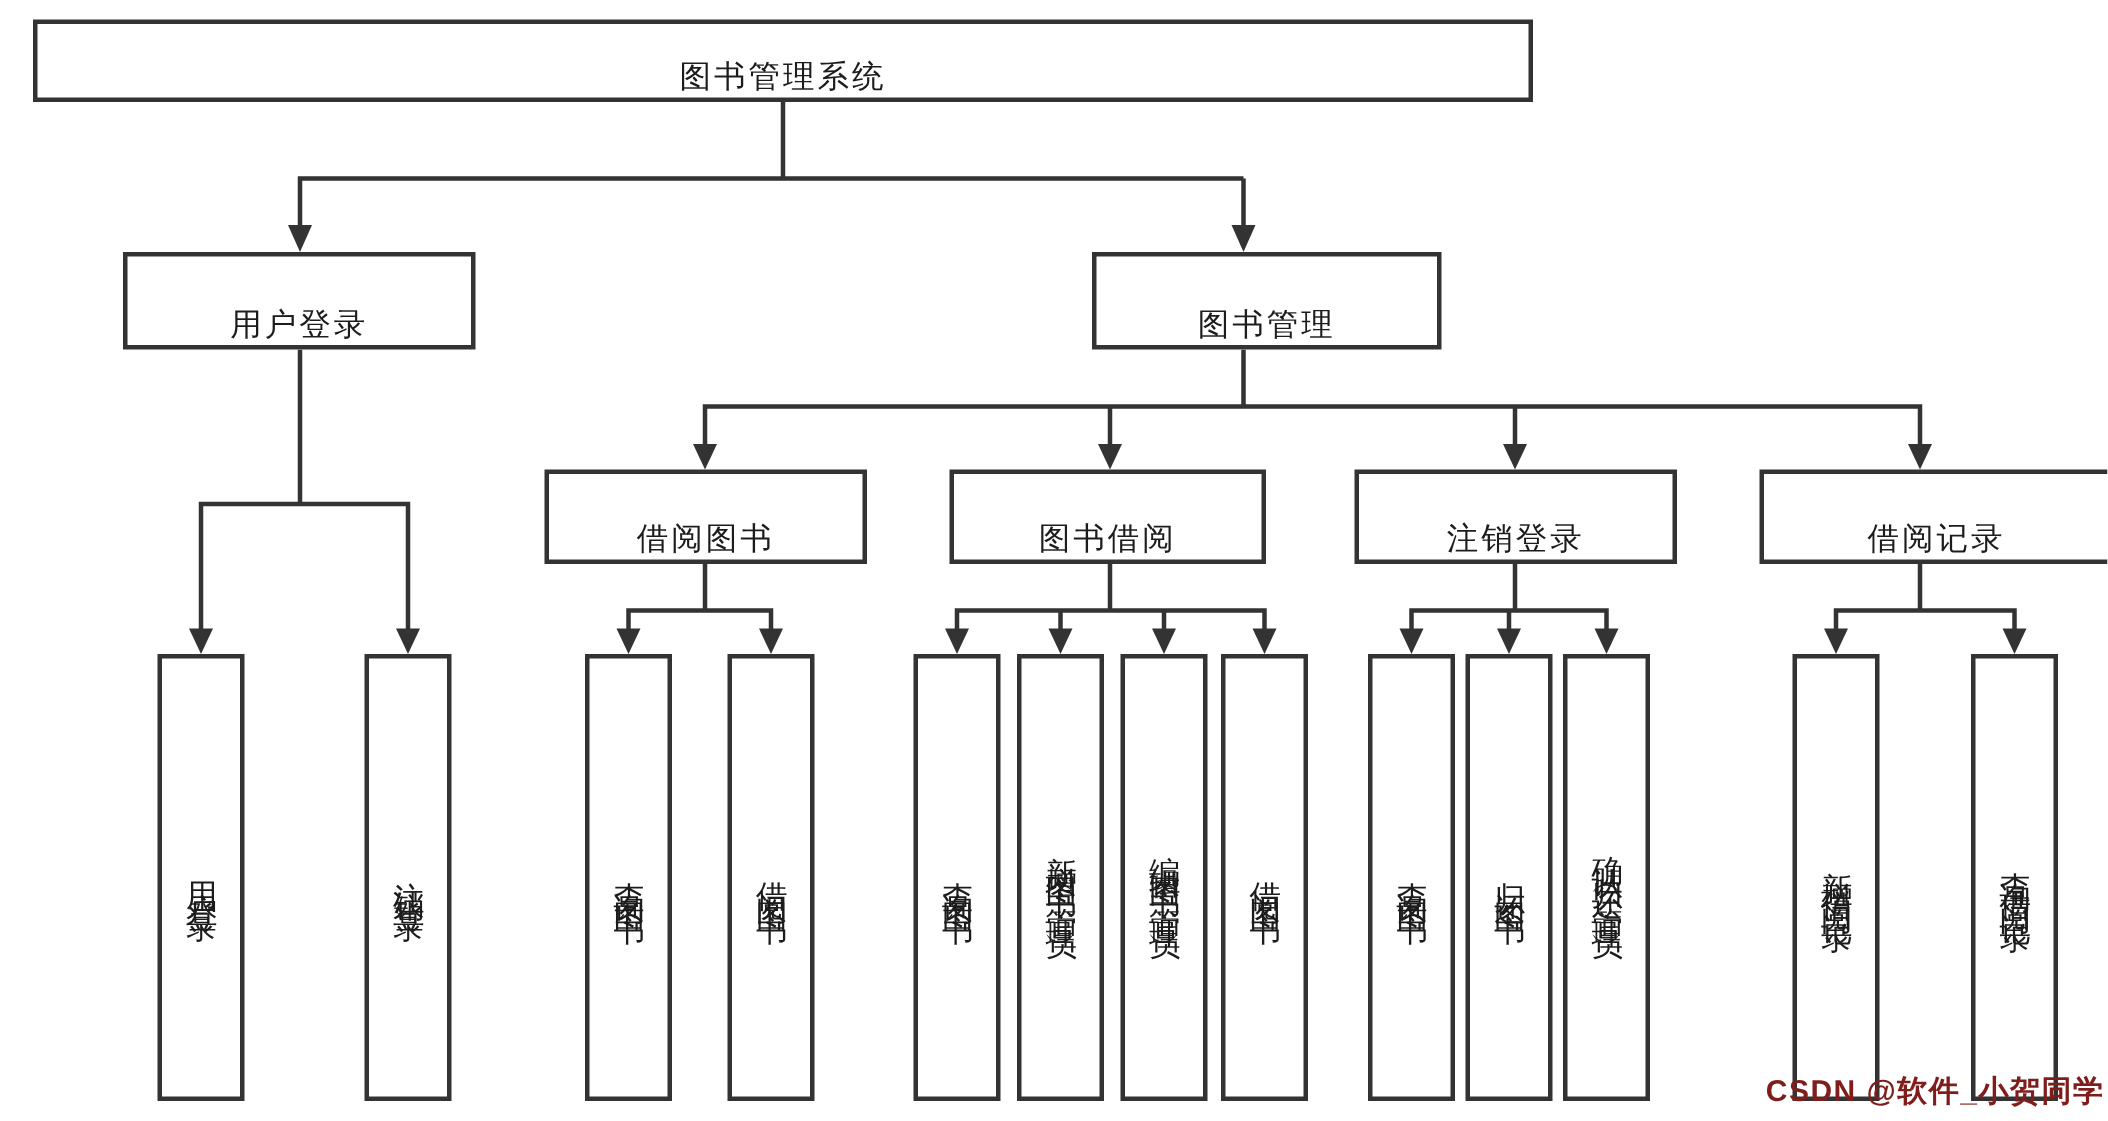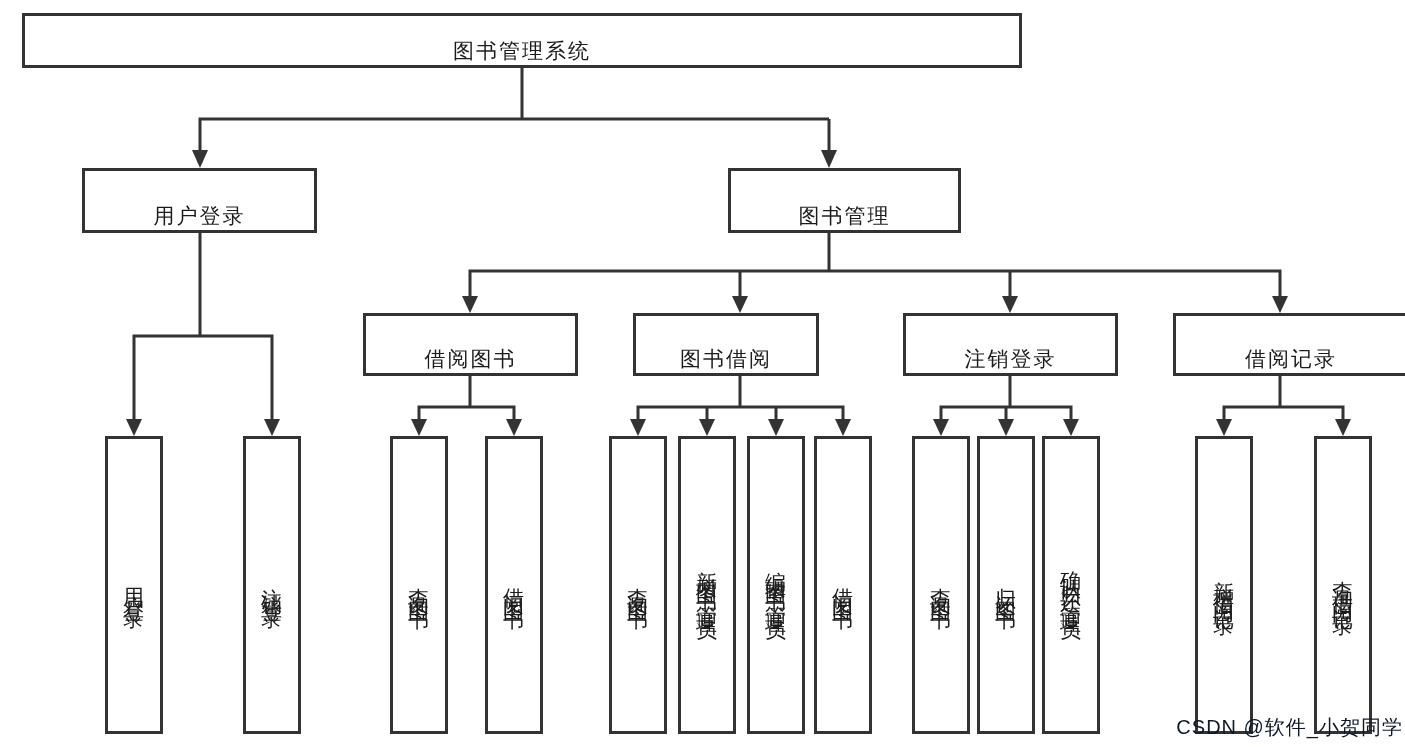--- a/index.html
+++ b/index.html
@@ -52,23 +52,24 @@
     line-height: 1;
     color: #1c1c1c;
     white-space: nowrap;
   }
   .watermark {
     position: absolute;
     top: 714px;
     right: 2px;
     font-size: 20px;
     letter-spacing: 1px;
-    color: #0f172a;
+    color: #7f1d1d;
     z-index: 5;
     white-space: nowrap;
+    font-weight: bold;
   }
 </style>
 </head>
 <body>
 
 <div class="stage">
 
   <svg class="wires" width="1405" height="747" viewBox="0 0 1405 747">
     <g stroke="#333333" stroke-width="3" fill="none">
 
@@ -123,21 +124,21 @@
   <div class="box" style="left:82px; top:168px; width:235px; height:65px;">
     <span class="lbl">用户登录</span>
   </div>
   <div class="box" style="left:728px; top:168px; width:233px; height:65px;">
     <span class="lbl">图书管理</span>
   </div>
 
   <div class="box" style="left:363px; top:313px; width:215px; height:63px;">
     <span class="lbl">借阅图书</span>
   </div>
-  <div class="box" style="left:633px; top:313px; width:186px; height:63px;">
+  <div class="box" style="left:633px; top:313px; width:211px; height:63px;">
     <span class="lbl">图书借阅</span>
   </div>
   <div class="box" style="left:903px; top:313px; width:215px; height:63px;">
     <span class="lbl">注销登录</span>
   </div>
   <div class="box" style="left:1173px; top:313px; width:236px; height:63px;">
     <span class="lbl">借阅记录</span>
   </div>
 
   <div class="leaf" style="left:105px;">

